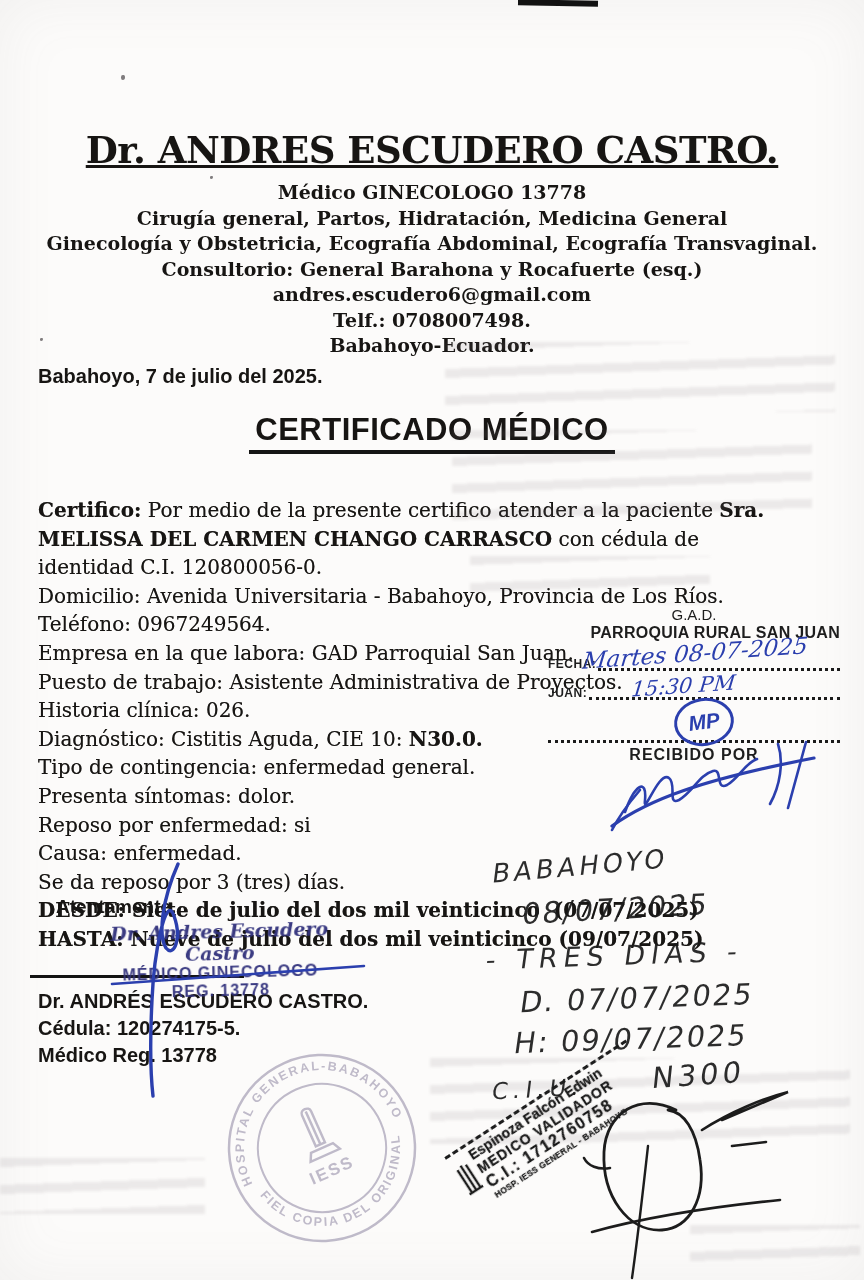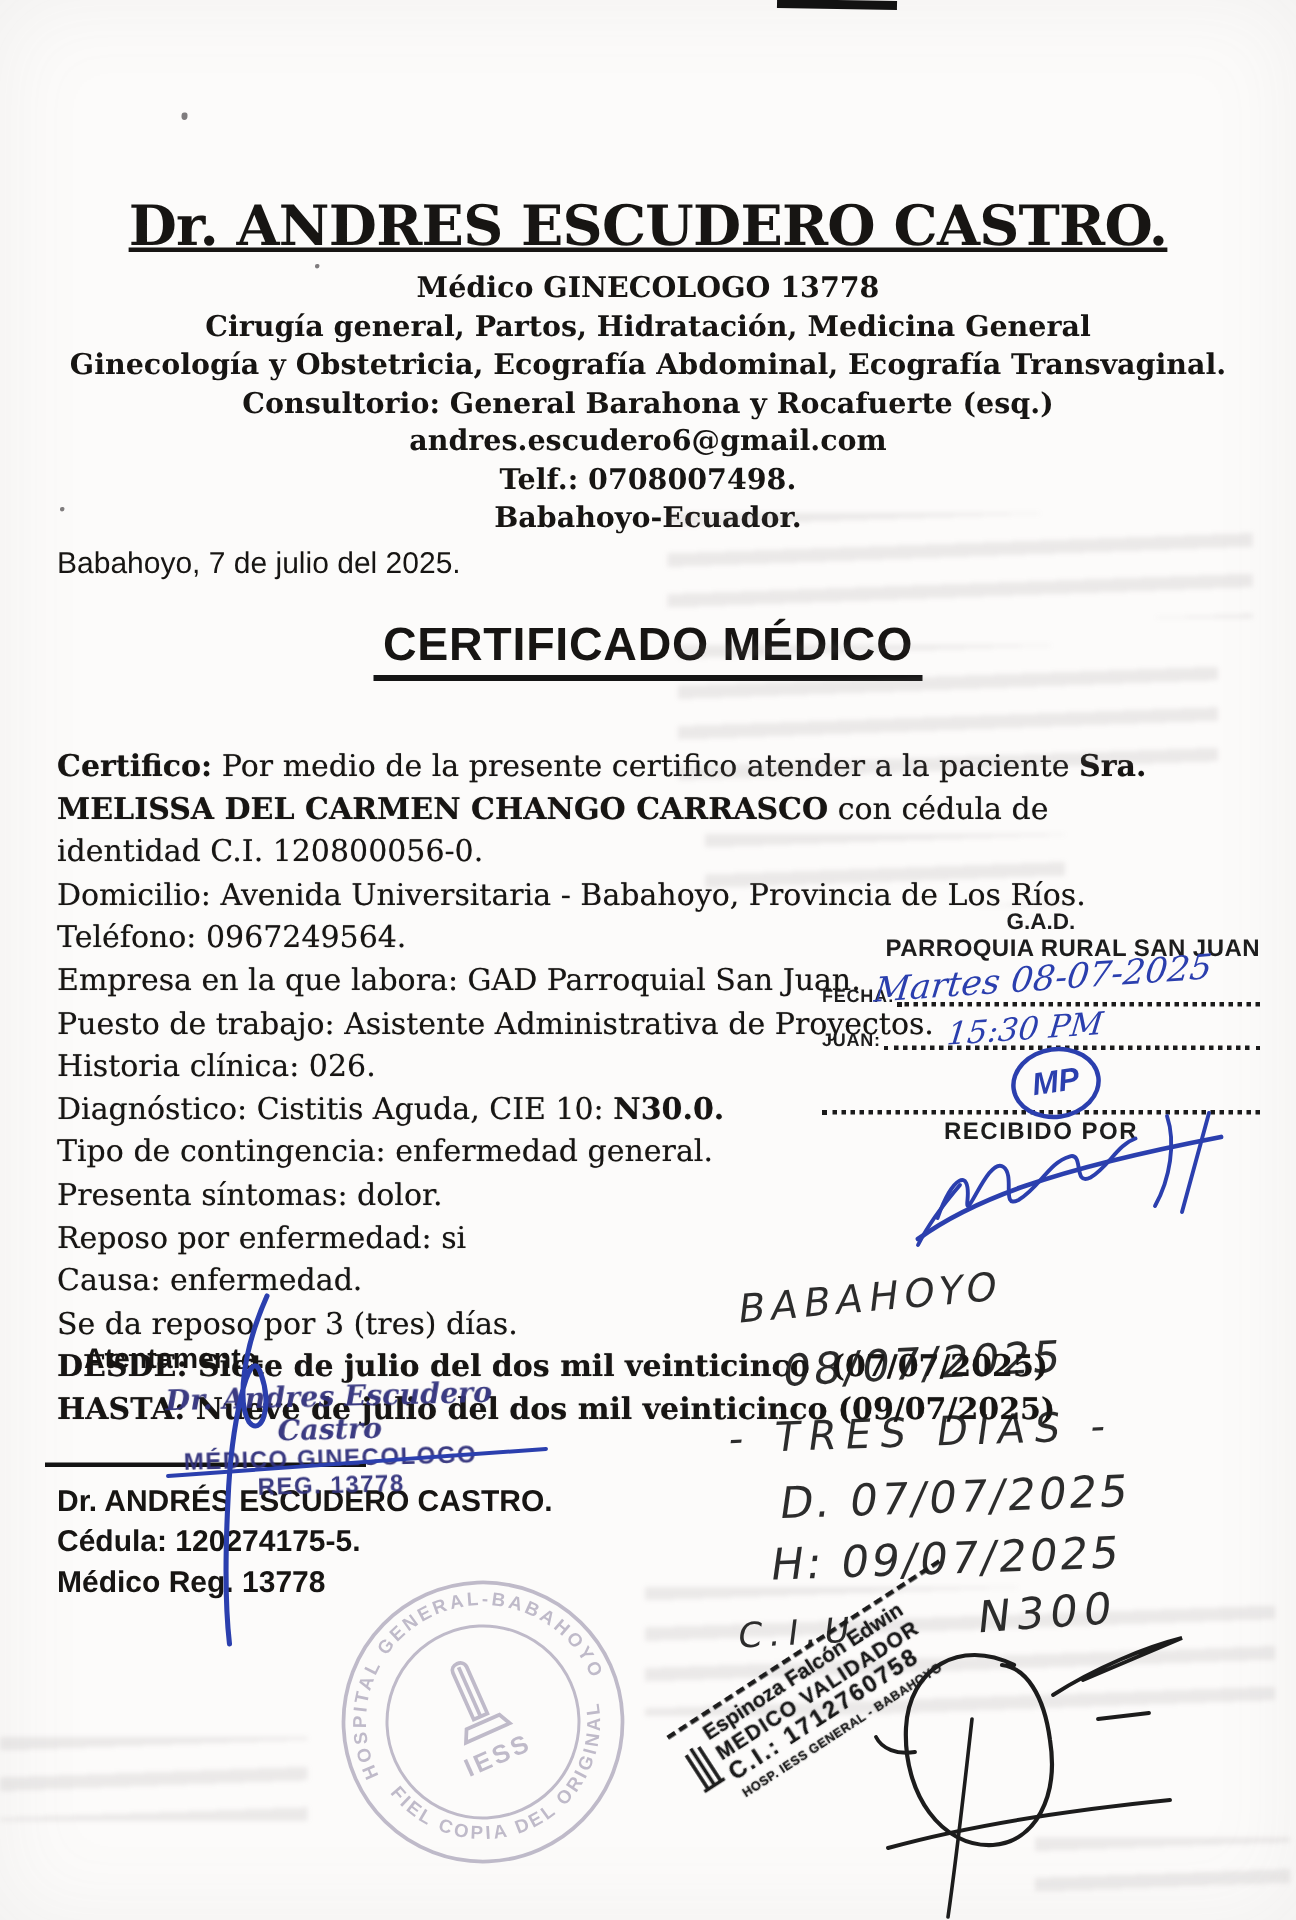--- a/index.html
+++ b/index.html
@@ -15,33 +15,33 @@
     background:var(--paper);overflow:hidden;
     font-family:"DejaVu Serif",serif;color:var(--text);
     box-shadow:inset 0 0 60px rgba(120,110,115,.08);
   }
   
   .letterhead{position:absolute;left:0;top:128px;width:864px;text-align:center;}
   .lh-name{font-size:37px;font-weight:bold;letter-spacing:-.5px;margin:0 0 8px 0;text-decoration:underline;}
   .lh-line{font-size:19px;font-weight:bold;line-height:25.5px;}
   
   .dateline{position:absolute;left:38px;top:365px;font-family:"Liberation Sans",sans-serif;
-    font-weight:normal;font-size:20px;text-align:center;}
+    font-weight:bold;font-size:20px;text-align:center;}
   .doc-title{position:absolute;left:0;top:412px;width:864px;text-align:center;}
   .doc-title span{display:inline-block;font-family:"Liberation Sans",sans-serif;font-weight:bold;
     font-size:31px;border-bottom:4px solid #151515;padding:0 6px 2px 6px;letter-spacing:.5px;}
   
   .cert-body{position:absolute;left:38px;top:496px;width:746px;font-size:20px;
     line-height:28.6px;text-shadow:0 0 .5px rgba(23,21,19,.55);}
   .cert-body .b{font-weight:bold;}
   .pre{white-space:pre-wrap;}
   
   .gad{position:absolute;left:548px;top:606px;width:292px;z-index:3;
     font-family:"Liberation Sans",sans-serif;color:#1d1d1d;filter:blur(.2px);}
-  .gad .g1{text-align:center;font-size:15px;font-weight:bold;}
+  .gad .g1{text-align:center;font-size:15px;font-weight:normal;}
   .gad .g2{text-align:right;font-size:16px;font-weight:bold;letter-spacing:.3px;margin-top:1px;}
   .gad .row{display:flex;align-items:flex-end;margin-top:12px;}
   .gad .lbl{font-size:12px;font-weight:bold;letter-spacing:.5px;}
   .gad .dots{flex:1;border-bottom:3px dotted #1b1b1b;height:14px;margin-left:2px;}
   .gad .dotline{border-bottom:3px dotted #1b1b1b;height:14px;margin-top:26px;}
   .gad .recibido{text-align:center;font-size:16px;font-weight:bold;letter-spacing:1px;margin-top:3px;}
   .hand-blue{position:absolute;font-style:italic;color:var(--ink_blue);
     font-family:"DejaVu Serif",serif;transform:skewX(-10deg) rotate(-4deg);white-space:nowrap;z-index:4;}
   .gad .fv{left:36px;top:34px;font-size:23px;}
   .gad .hv{left:84px;top:68px;font-size:21px;}

